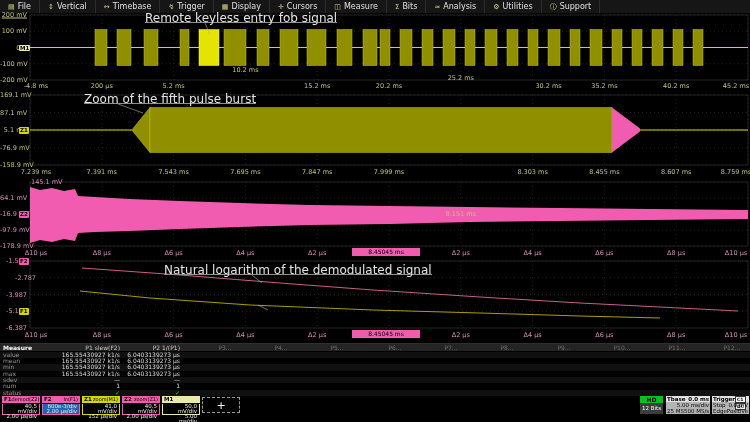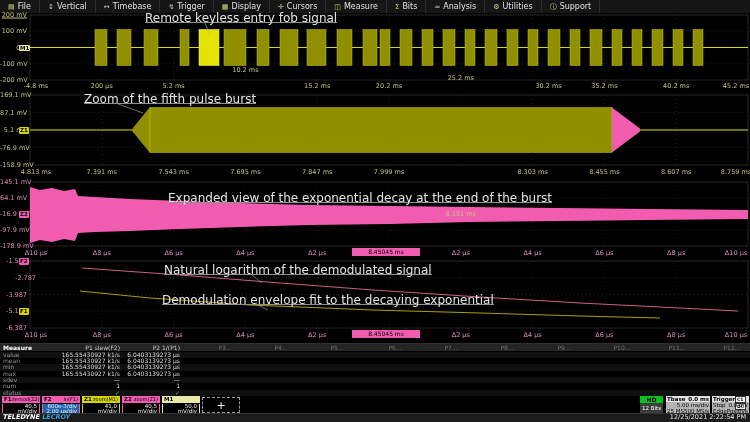--- a/index.html
+++ b/index.html
@@ -231,33 +231,33 @@
       <span class="xlab" style="top: 82px; left: 532.6px; color: rgb(195, 195, 122); margin-left: 16px;">30.2 ms</span>
       <span class="xlab" style="top: 82px; left: 604.4px; color: rgb(195, 195, 122);">35.2 ms</span>
       <span class="xlab" style="top: 82px; left: 676.2px; color: rgb(195, 195, 122);">40.2 ms</span>
       <span class="xlab" style="top: 82px; left: 736px; color: rgb(195, 195, 122);">45.2 ms</span>
       <span class="badge" style="top: 44.5px; background: rgb(233, 233, 168);">M1</span>
       <span class="ylab" style="top: 95px; color: rgb(195, 195, 122);">169.1 mV</span>
       <span class="ylab" style="top: 112.5px; color: rgb(195, 195, 122);">87.1 mV</span>
       <span class="ylab" style="top: 130px; color: rgb(195, 195, 122);">5.1 mV</span>
       <span class="ylab" style="top: 147.5px; color: rgb(195, 195, 122);">-76.9 mV</span>
       <span class="ylab" style="top: 165px; color: rgb(195, 195, 122);">-158.9 mV</span>
-      <span class="xlab" style="top: 168px; left: 36px; color: rgb(195, 195, 122);">4.813 ms</span>
+      <span class="xlab" style="top: 168px; left: 36px; color: rgb(195, 195, 122);">7.239 ms</span>
       <span class="xlab" style="top: 168px; left: 101.8px; color: rgb(195, 195, 122);">7.391 ms</span>
       <span class="xlab" style="top: 168px; left: 173.6px; color: rgb(195, 195, 122);">7.543 ms</span>
       <span class="xlab" style="top: 168px; left: 245.4px; color: rgb(195, 195, 122);">7.695 ms</span>
       <span class="xlab" style="top: 168px; left: 317.2px; color: rgb(195, 195, 122);">7.847 ms</span>
       <span class="xlab" style="top: 168px; left: 389px; color: rgb(195, 195, 122);">7.999 ms</span>
       <span class="xlab" style="top: 168px; left: 460.8px; color: rgb(195, 195, 122); margin-top: 42px;">8.151 ms</span>
       <span class="xlab" style="top: 168px; left: 532.6px; color: rgb(195, 195, 122);">8.303 ms</span>
       <span class="xlab" style="top: 168px; left: 604.4px; color: rgb(195, 195, 122);">8.455 ms</span>
       <span class="xlab" style="top: 168px; left: 676.2px; color: rgb(195, 195, 122);">8.607 ms</span>
       <span class="xlab" style="top: 168px; left: 736px; color: rgb(195, 195, 122);">8.759 ms</span>
       <span class="badge" style="top: 127px; background: rgb(214, 214, 0);">Z1</span>
-      <span class="ylab" style="top: 182px; color: rgb(217, 140, 187);">145.1 mV</span>
+      <span class="ylab" style="top: 182px; color: rgb(217, 140, 187); padding-left: 31px;">145.1 mV</span>
       <span class="ylab" style="top: 198px; color: rgb(217, 140, 187); text-align: right;">64.1 mV</span>
       <span class="ylab" style="top: 214px; color: rgb(217, 140, 187);">-16.9 mV</span>
       <span class="ylab" style="top: 230px; color: rgb(217, 140, 187);">-97.9 mV</span>
       <span class="ylab" style="top: 246px; color: rgb(217, 140, 187);">-178.9 mV</span>
       <span class="xlab" style="top: 249px; left: 36px; color: rgb(217, 140, 187);">Δ10 µs</span>
       <span class="xlab" style="top: 249px; left: 101.8px; color: rgb(217, 140, 187);">Δ8 µs</span>
       <span class="xlab" style="top: 249px; left: 173.6px; color: rgb(217, 140, 187);">Δ6 µs</span>
       <span class="xlab" style="top: 249px; left: 245.4px; color: rgb(217, 140, 187);">Δ4 µs</span>
       <span class="xlab" style="top: 249px; left: 317.2px; color: rgb(217, 140, 187);">Δ2 µs</span>
       <span class="xlab" style="top: 249px; left: 460.8px; color: rgb(217, 140, 187);">Δ2 µs</span>
@@ -280,23 +280,21 @@
       <span class="xlab" style="top: 331px; left: 532.6px; color: rgb(217, 140, 187);">Δ4 µs</span>
       <span class="xlab" style="top: 331px; left: 604.4px; color: rgb(217, 140, 187);">Δ6 µs</span>
       <span class="xlab" style="top: 331px; left: 676.2px; color: rgb(217, 140, 187);">Δ8 µs</span>
       <span class="xlab" style="top: 331px; left: 736px; color: rgb(217, 140, 187);">Δ10 µs</span>
       <span class="badge" style="top: 258px; background: rgb(242, 92, 176);">F2</span>
       <span class="badge" style="top: 308.25px; background: rgb(214, 214, 0);">F1</span>
     </div>
 
   <span class="ann" style="left:145px;top:15px;">Remote keyless entry fob signal</span>
   <span class="ann" style="left:84px;top:96px;">Zoom of the fifth pulse burst</span>
-  <span class="ann" style="left:168px;top:195px;">Expanded view of the exponential decay at the end of the burst</span>
   <span class="ann" style="left:164px;top:267px;">Natural logarithm of the demodulated signal</span>
-  <span class="ann" style="left:162px;top:297px;">Demodulation envelope fit to the decaying exponential</span>
 
   <span class="cref" style="left:352px;top:248px;">8.45045 ms</span>
   <span class="cref" style="left:352px;top:330px;">8.45045 ms</span>
 
   <div id="sep-line"></div>
   <div id="mtable">
       <div class="mstripe" style="top: 344px; height: 6.8px; background: rgb(36, 36, 36);"></div>
       <div class="mstripe" style="top: 351.5px; height: 6.35px; background: rgb(16, 16, 16);"></div>
       <div class="mstripe" style="top: 364.2px; height: 6.35px; background: rgb(16, 16, 16);"></div>
       <div class="mstripe" style="top: 376.9px; height: 6.35px; background: rgb(16, 16, 16);"></div>
@@ -424,20 +422,13 @@
           <span>Stop</span>
           <span>0.0 mV</span>
         </div>
       <div class="lt-row">
           <span>Edge</span>
           <span>Positive</span>
         </div>
     </div>
   </div>
 
-  <div id="statusbar">
-    <span id="brand">
-      <span>TELEDYNE</span>
-      <span class="b2">LECROY</span>
-    </span>
-    <span id="datetime">12/25/2021 2:22:54 PM</span>
-  </div>
 </div>
 
 </body></html>

